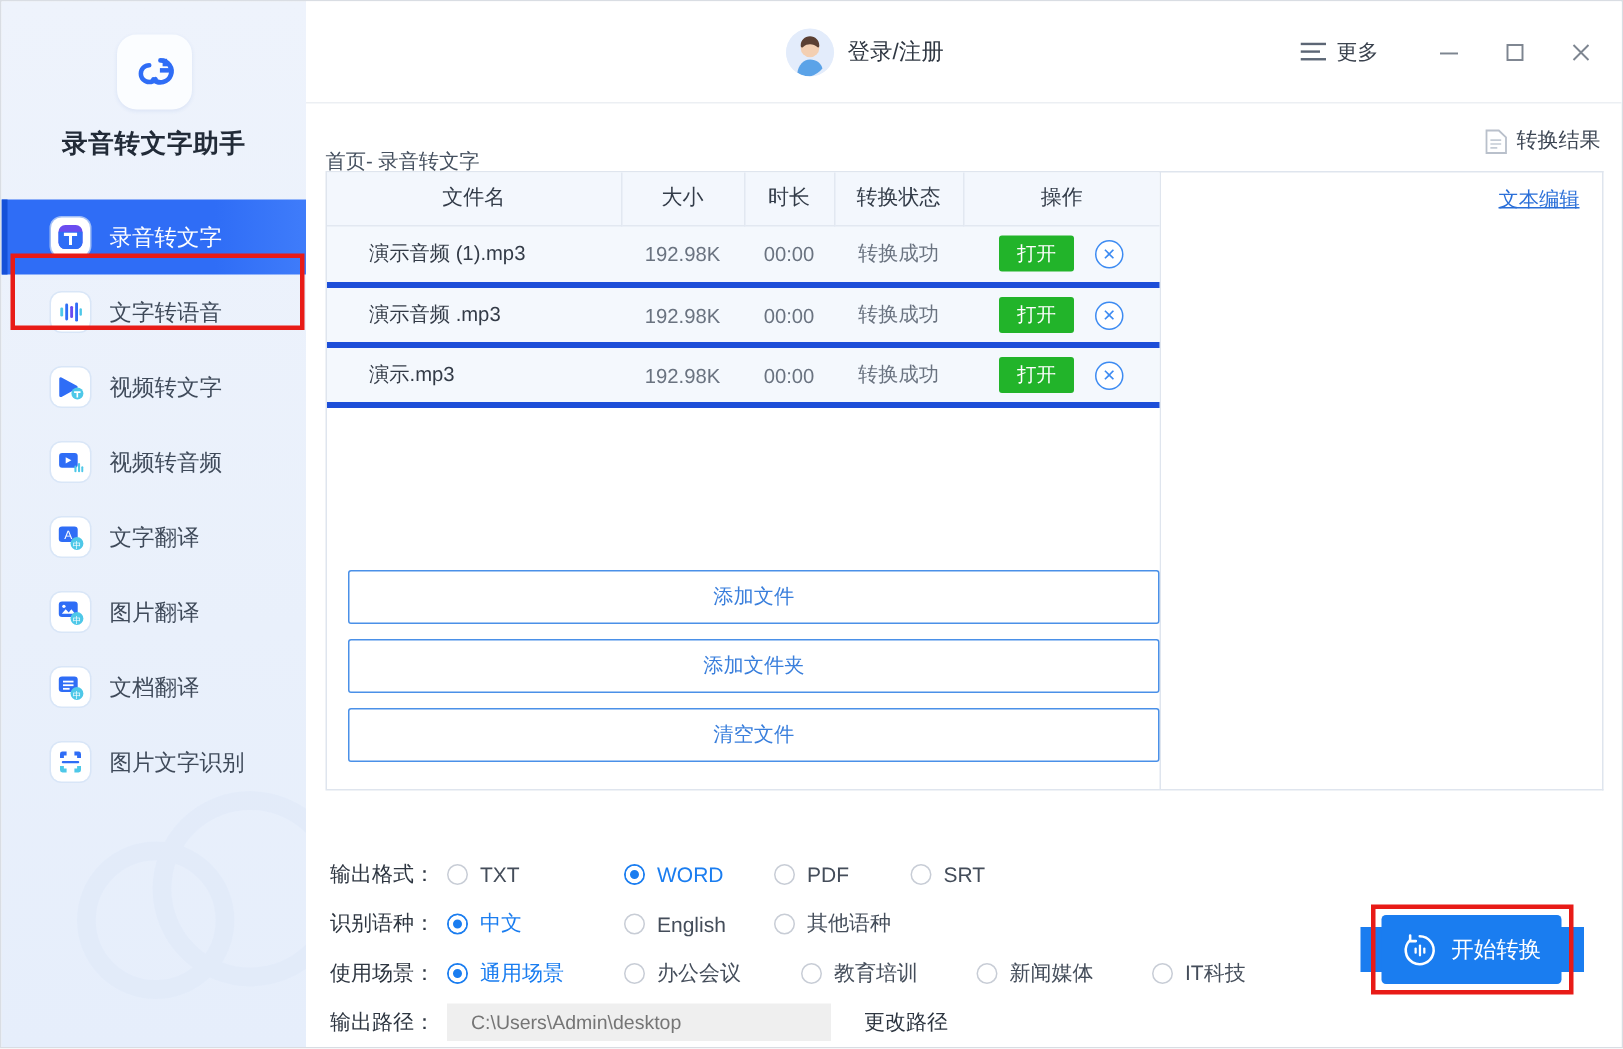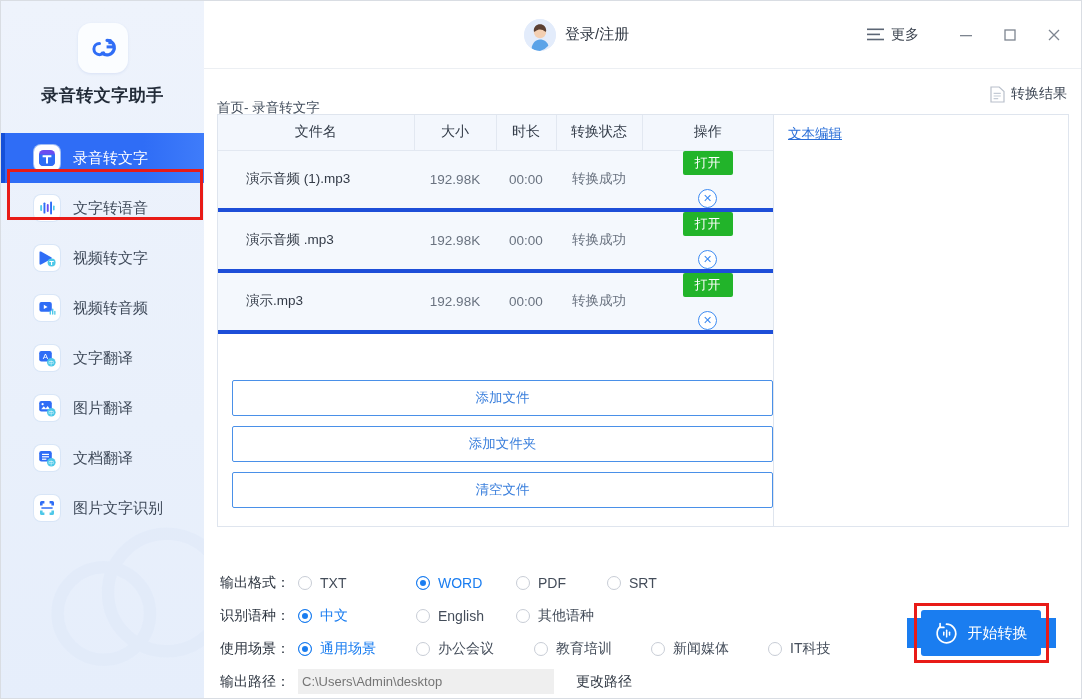--- a/index.html
+++ b/index.html
@@ -173,21 +173,21 @@
     font-size: 13.5px;
     color: #3c4椒 ;
     text-align: center;
     border-bottom: 4px solid #1d4ed8;
   }
   table.files tr.filerow { background: #f4f8fd; }
   table.files td.fname {
     text-align: left; padding-left: 28px; color: #333b47; font-size: 13.5px;
   }
   table.files td.muted { color: #6a7380; }
-  .cell-ops { display: flex; align-items: center; justify-content: center; gap: 14px; flex-direction: column; }
+  .cell-ops { display: flex; align-items: center; justify-content: center; gap: 14px; }
   .btn-open {
     background: #22b42a; color: #fff;
     font-size: 13px;
     padding: 3px 12px;
     border: none; border-radius: 2px;
     cursor: pointer;
     line-height: 18px;
   }
   .btn-del {
     width: 19px; height: 19px; border-radius: 50%;
@@ -216,21 +216,21 @@
     flex: 1 1 auto;
     border: 1px solid #dfe5ee;
     border-left: none;
     height: 413px;
     padding: 9px 15px 6px 14px;
     display: flex; flex-direction: column;
     background: #fff;
     position: relative;
     min-width: 0;
   }
-  .edit-link-row { text-align: left; margin-bottom: 7px; }
+  .edit-link-row { text-align: right; margin-bottom: 7px; }
   .edit-link {
     font-size: 13.5px; color: #2a6fd8;
     text-decoration: underline; cursor: pointer;
   }
   .result-text {
     font-size: 13.5px; line-height: 26px; color: #2b333f;
     text-align: justify;
     overflow: hidden;
   }
   .more-link {
@@ -258,21 +258,21 @@
   }
   .radio.on .dot {
     border-color: #1a7df0; background: #1a7df0;
     box-shadow: inset 0 0 0 3px #fff;
   }
   .radio.on { color: #1a7df0; }
   .path-input {
     width: 256px; height: 25px;
     background: #efefef; border: none;
     font-size: 13px; color: #9aa1ab;
-    padding: 0 4px;
+    padding: 0 16px;
     font-family: inherit;
   }
   .path-change {
     margin-left: 22px; font-size: 14px; color: #2d3540; cursor: pointer;
   }
 
   .start-btn {
     position: absolute;
     left: 920px; top: 609px;
     width: 120px; height: 46px;

